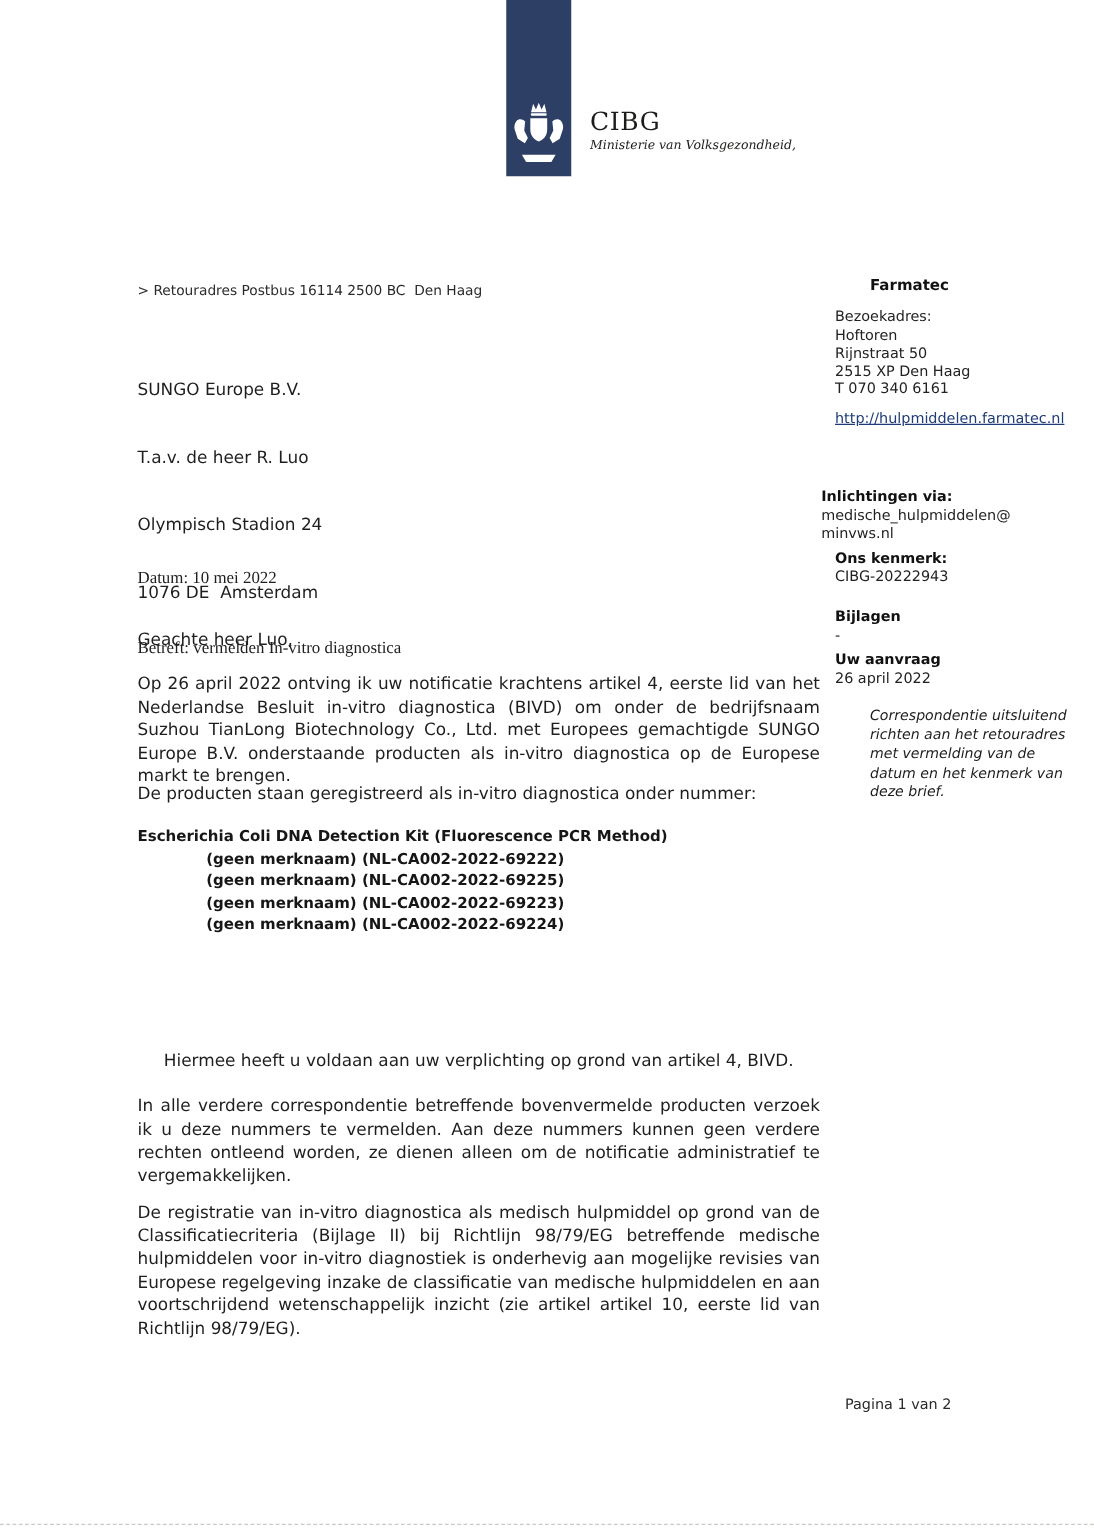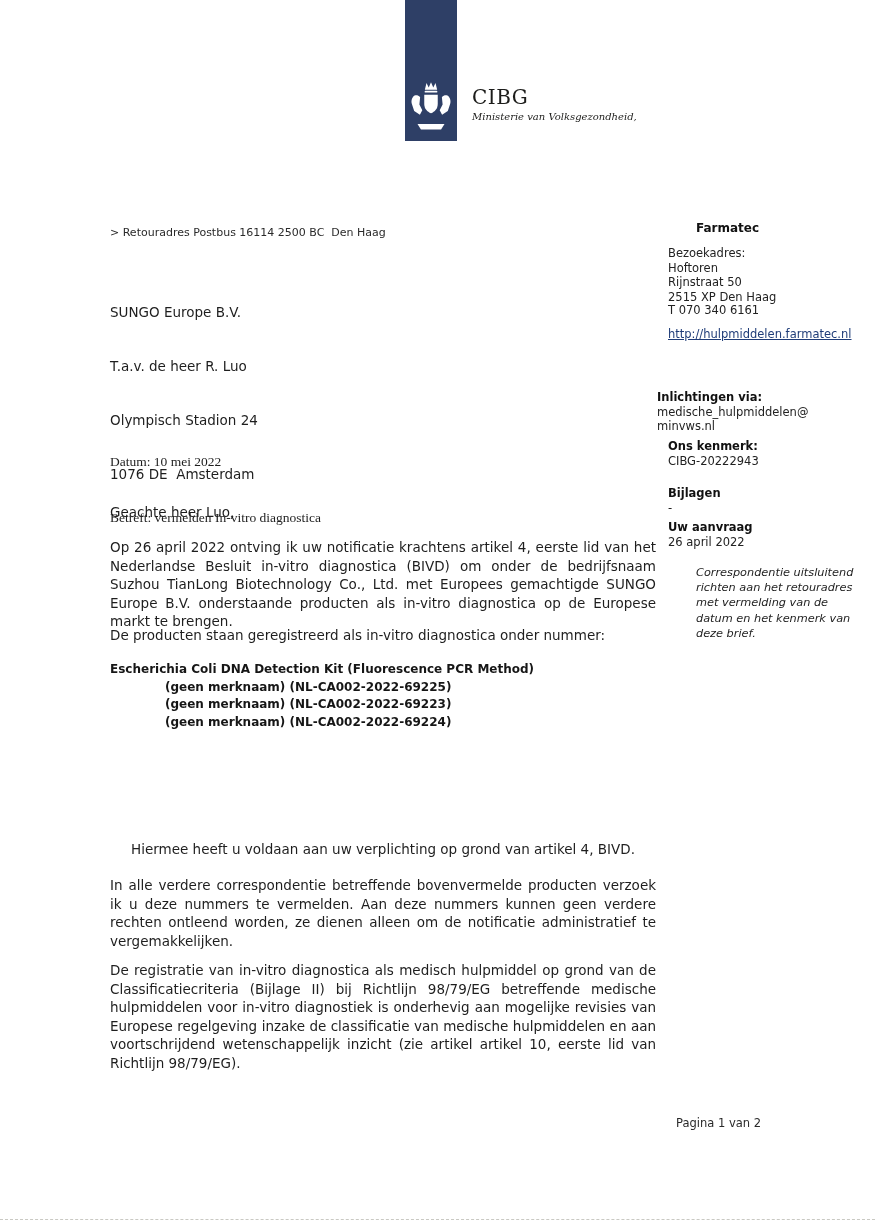--- a/index.html
+++ b/index.html
@@ -120,20 +120,21 @@
 </div>
 
 <div class="abs salutation">Geachte heer Luo,</div>
 
 <div class="abs bodypar p1">Op 26 april 2022 ontving ik uw notificatie krachtens artikel 4, eerste lid van het Nederlandse Besluit in-vitro diagnostica (BIVD) om onder de bedrijfsnaam Suzhou TianLong Biotechnology Co., Ltd. met Europees gemachtigde SUNGO Europe B.V. onderstaande producten als in-vitro diagnostica op de Europese markt te brengen.</div>
 <div class="abs bodypar p2">De producten staan geregistreerd als in-vitro diagnostica onder nummer:</div>
 
 <div class="abs products">
   <div>
     <div>Escherichia Coli DNA Detection Kit (Fluorescence PCR Method)</div>
+    <div class="product-detail">(geen merknaam) (NL-CA002-2022-69222)</div>
   </div>
   <div>
     <div class="product-detail">(geen merknaam) (NL-CA002-2022-69225)</div>
   </div>
   <div>
     <div class="product-detail">(geen merknaam) (NL-CA002-2022-69223)</div>
   </div>
   <div>
     <div class="product-detail">(geen merknaam) (NL-CA002-2022-69224)</div>
   </div>

